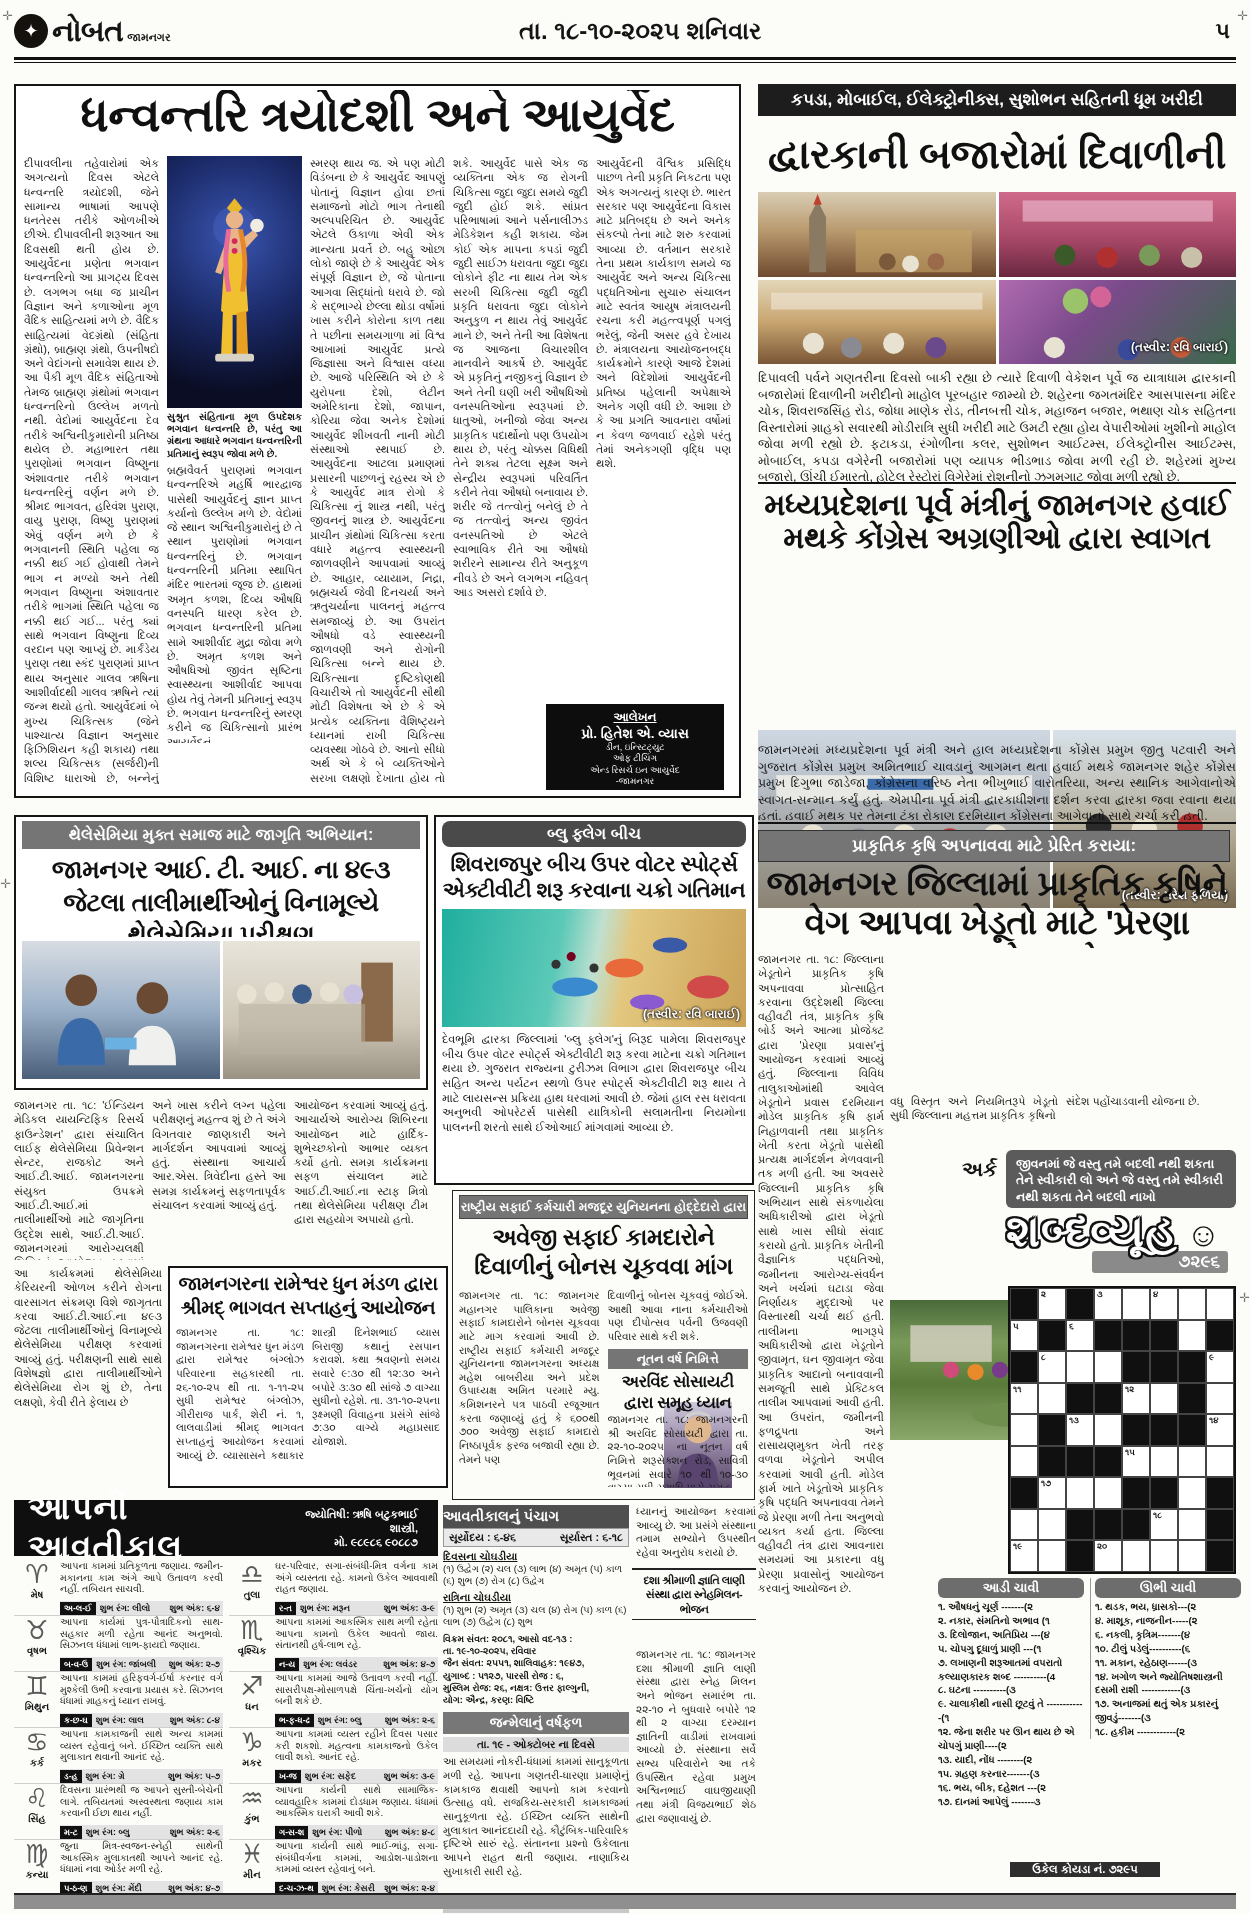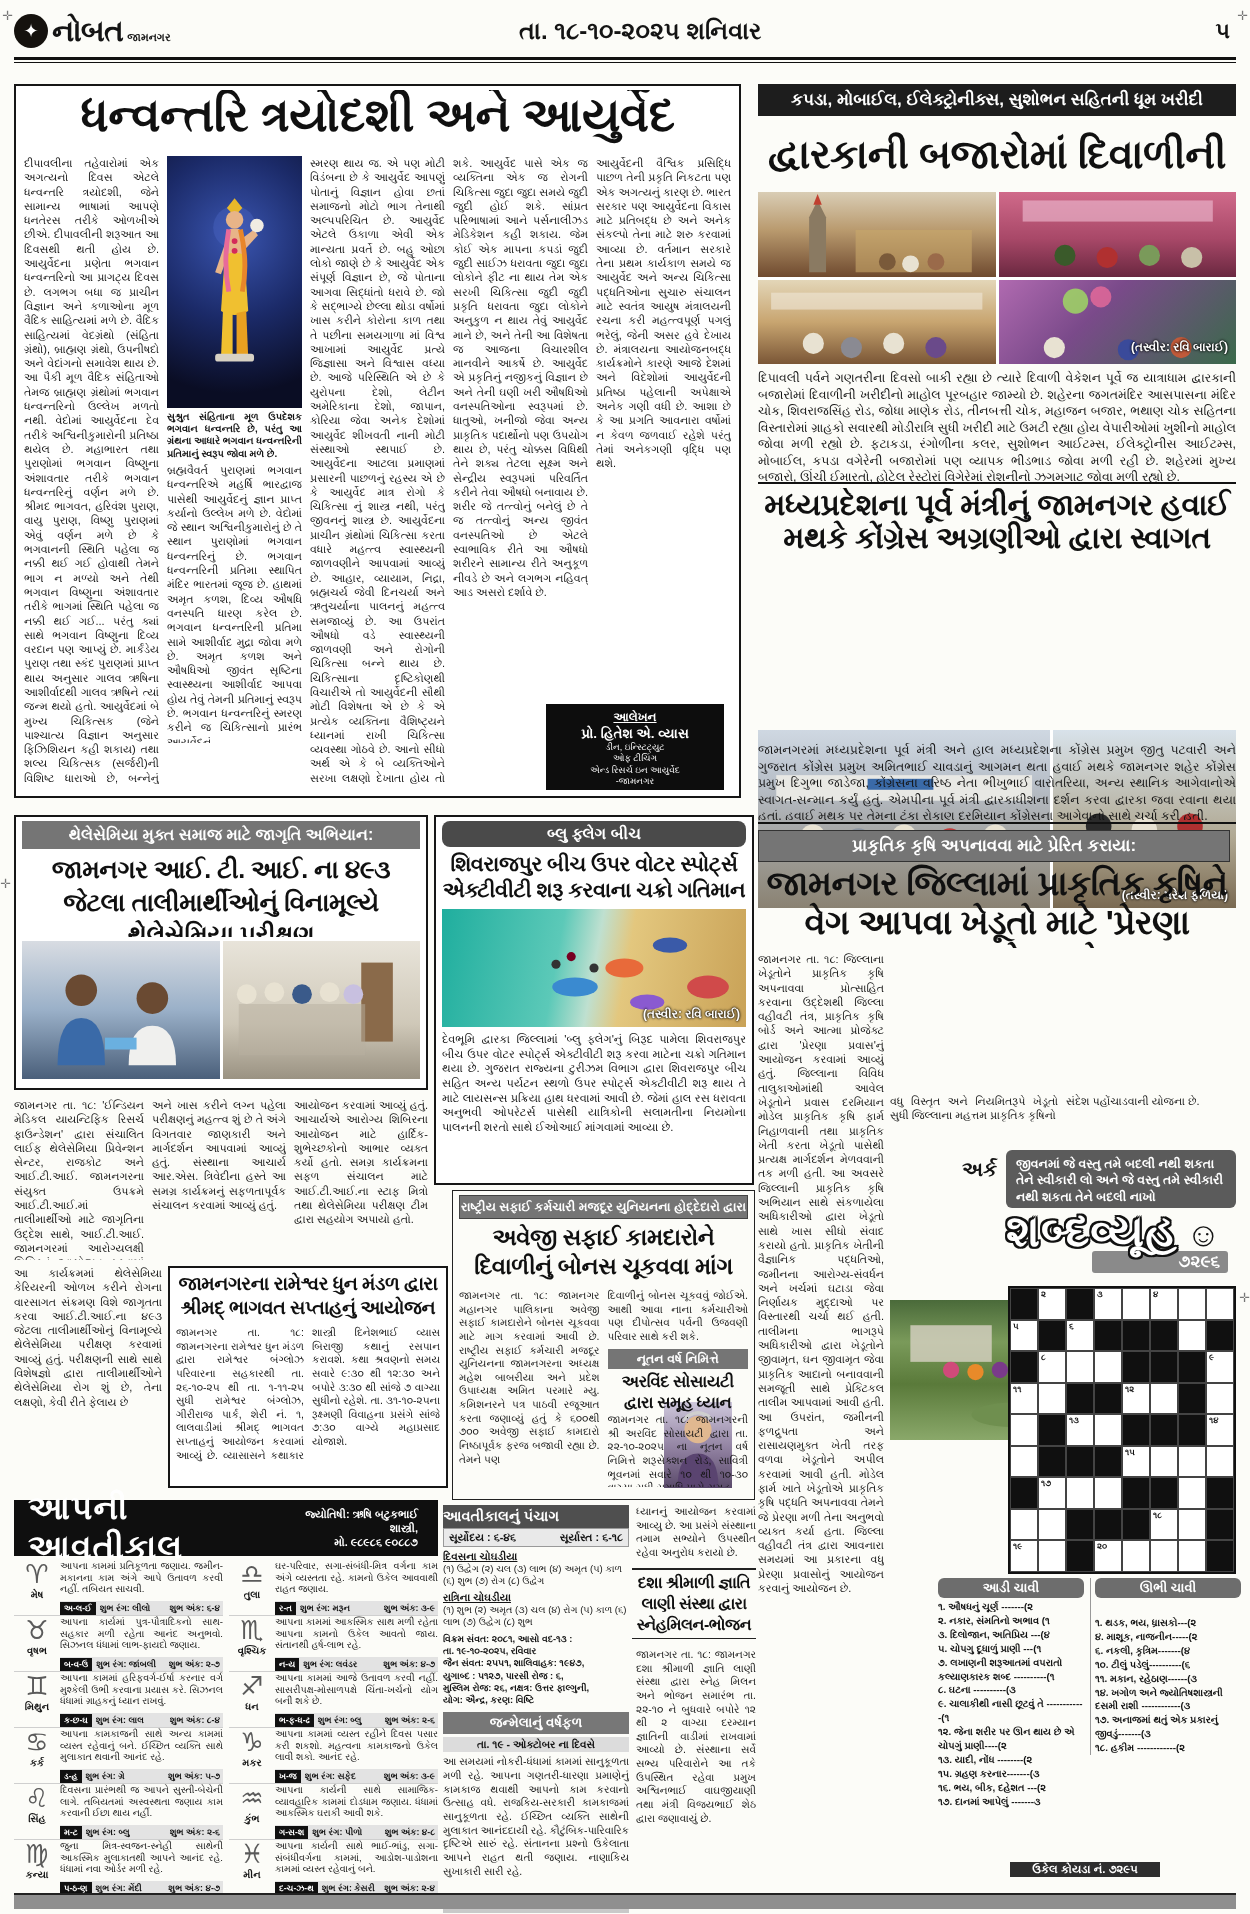--- a/index.html
+++ b/index.html
@@ -354,33 +354,33 @@
         <div class="cwc blk"></div>
       </div>
   </div>
   <div class="abs" style="left:938px;top:1578px;width:146px;">
     <div class="clue-head">આડી ચાવી</div>
     <div style="margin-top:2px;">
         <div class="clue">૧. ઔષધનું ચૂર્ણ -------(૨</div>
         <div class="clue">૨. નકાર, સંમતિનો અભાવ (૧</div>
         <div class="clue">૩. દિલોજાન, અતિપ્રિય ---(૪</div>
         <div class="clue">૫. ચોપગુ દૂધાળું પ્રાણી ---(૧</div>
-        <div class="clue">૭. લખાણની શરૂઆતમાં વપરાતો કલ્યાણકારક શબ્દ ----------(૧</div>
+        <div class="clue">૭. લખાણની શરૂઆતમાં વપરાતો કલ્યાણકારક શબ્દ ----------(4</div>
         <div class="clue">૮. ઘટના ----------(૩</div>
         <div class="clue">૯. ચાલાકીથી નાસી છૂટવું તે ------------(૧</div>
         <div class="clue">૧૨. જેના શરીર પર ઊન થાય છે એ ચોપગું પ્રાણી----(૨</div>
         <div class="clue">૧૩. યાદી, નોંધ --------(૨</div>
         <div class="clue">૧૫. ગ્રહણ કરનાર-------(૩</div>
         <div class="clue">૧૬. ભય, બીક, દહેશત ---(૨</div>
         <div class="clue">૧૭. દાનમાં આપેલું -------૩</div>
       </div>
   </div>
   <div class="abs colrule" style="left:1090px;top:1578px;width:146px;padding-left:4px;">
     <div class="clue-head">ઊભી ચાવી</div>
-    <div style="margin-top:18px;">
+    <div style="margin-top:2px;">
         <div class="clue">૧. થડક, ભય, ધ્રાસકો---(૨</div>
         <div class="clue">૪. માશૂક, નાજનીન-----(૨</div>
         <div class="clue">૬. નકલી, કૃત્રિમ-------(૪</div>
         <div class="clue">૧૦. ટીલું પડેલું----------(૬</div>
         <div class="clue">૧૧. મકાન, રહેઠાણ------(૩</div>
         <div class="clue">૧૪. ખગોળ અને જ્યોતિષશાસ્ત્રની દસમી રાશી ------------(૩</div>
         <div class="clue">૧૭. અનાજમાં થતું એક પ્રકારનું જીવડું-------(૩</div>
         <div class="clue">૧૮. હકીમ ------------(૨</div>
       </div>
   </div>
@@ -451,21 +451,21 @@
         <div class="body-sm" style="height:56px;">દિવાળીનું બોનસ ચૂકવવું જોઈએ. આથી આવા નાના કર્મચારીઓ પણ દીપોત્સવ પર્વની ઉજવણી પરિવાર સાથે કરી શકે.</div>
         <div class="kicker gray" style="height:20px;font-size:12.5px;line-height:20px;margin-top:4px;">નૂતન વર્ષ નિમિત્તે</div>
         <div class="hl" style="font-size:16.5px;line-height:1.25;height:42px;margin-top:2px;">અરવિંદ સોસાયટી દ્વારા સમૂહ ધ્યાન</div>
         <div class="body-sm" style="height:74px;">જામનગર તા. ૧૮: જામનગરની શ્રી અરવિંદ સોસાયટી દ્વારા તા. ૨૨-૧૦-૨૦૨૫ ના નૂતન વર્ષ નિમિત્તે શરૂસેક્શન રોડ, સાવિત્રી ભૂવનમાં સવારે ૧૦ થી ૧૦-૩૦ વાગ્યા સુધી સમાધિ પાસે સમૂહ</div>
       </div>
     </div>
   </div>
 
   <div class="abs body-sm" style="left:636px;top:1505px;width:120px;height:58px;">ધ્યાનનું આયોજન કરવામાં આવ્યુ છે. આ પ્રસંગે સંસ્થાના તમામ સભ્યોને ઉપસ્થીત રહેવા અનુરોધ કરાયો છે.</div>
   <div class="abs" style="left:632px;top:1568px;width:124px;border-top:2px solid #222;border-bottom:1px solid #222;padding:3px 0;">
-    <div class="hl" style="font-size:16px;line-height:1.3;">દશા શ્રીમાળી જ્ઞાતિ લાણી સંસ્થા દ્વારા સ્નેહમિલન-ભોજન</div>
+    <div class="hl" style="font-size:11px;line-height:1.3;">દશા શ્રીમાળી જ્ઞાતિ લાણી સંસ્થા દ્વારા સ્નેહમિલન-ભોજન</div>
   </div>
   <div class="abs body-sm" style="left:636px;top:1648px;width:120px;height:240px;">જામનગર તા. ૧૮: જામનગર દશા શ્રીમાળી જ્ઞાતિ લાણી સંસ્થા દ્વારા સ્નેહ મિલન અને ભોજન સમારંભ તા. ૨૨-૧૦ ને બુધવારે બપોરે ૧૨ થી ૨ વાગ્યા દરમ્યાન જ્ઞાતિની વાડીમાં રાખવામાં આવ્યો છે. સંસ્થાના સર્વે સભ્ય પરિવારોને આ તકે ઉપસ્થિત રહેવા પ્રમુખ અશ્વિનભાઈ વાઘજીયાણી તથા મંત્રી વિજયભાઈ શેઠ દ્વારા જણાવાયું છે.</div>
 
   <div class="abs" style="left:443px;top:1505px;width:186px;">
     <div class="pan-head">આવતીકાલનું પંચાગ</div>
     <div class="pan-sun">
       <span>સૂર્યોદય : ૬-૪૬</span>
       <span>સૂર્યાસ્ત : ૬-૧૮</span>
     </div>
     <div class="pan-sub">દિવસના ચોઘડીયા</div>

